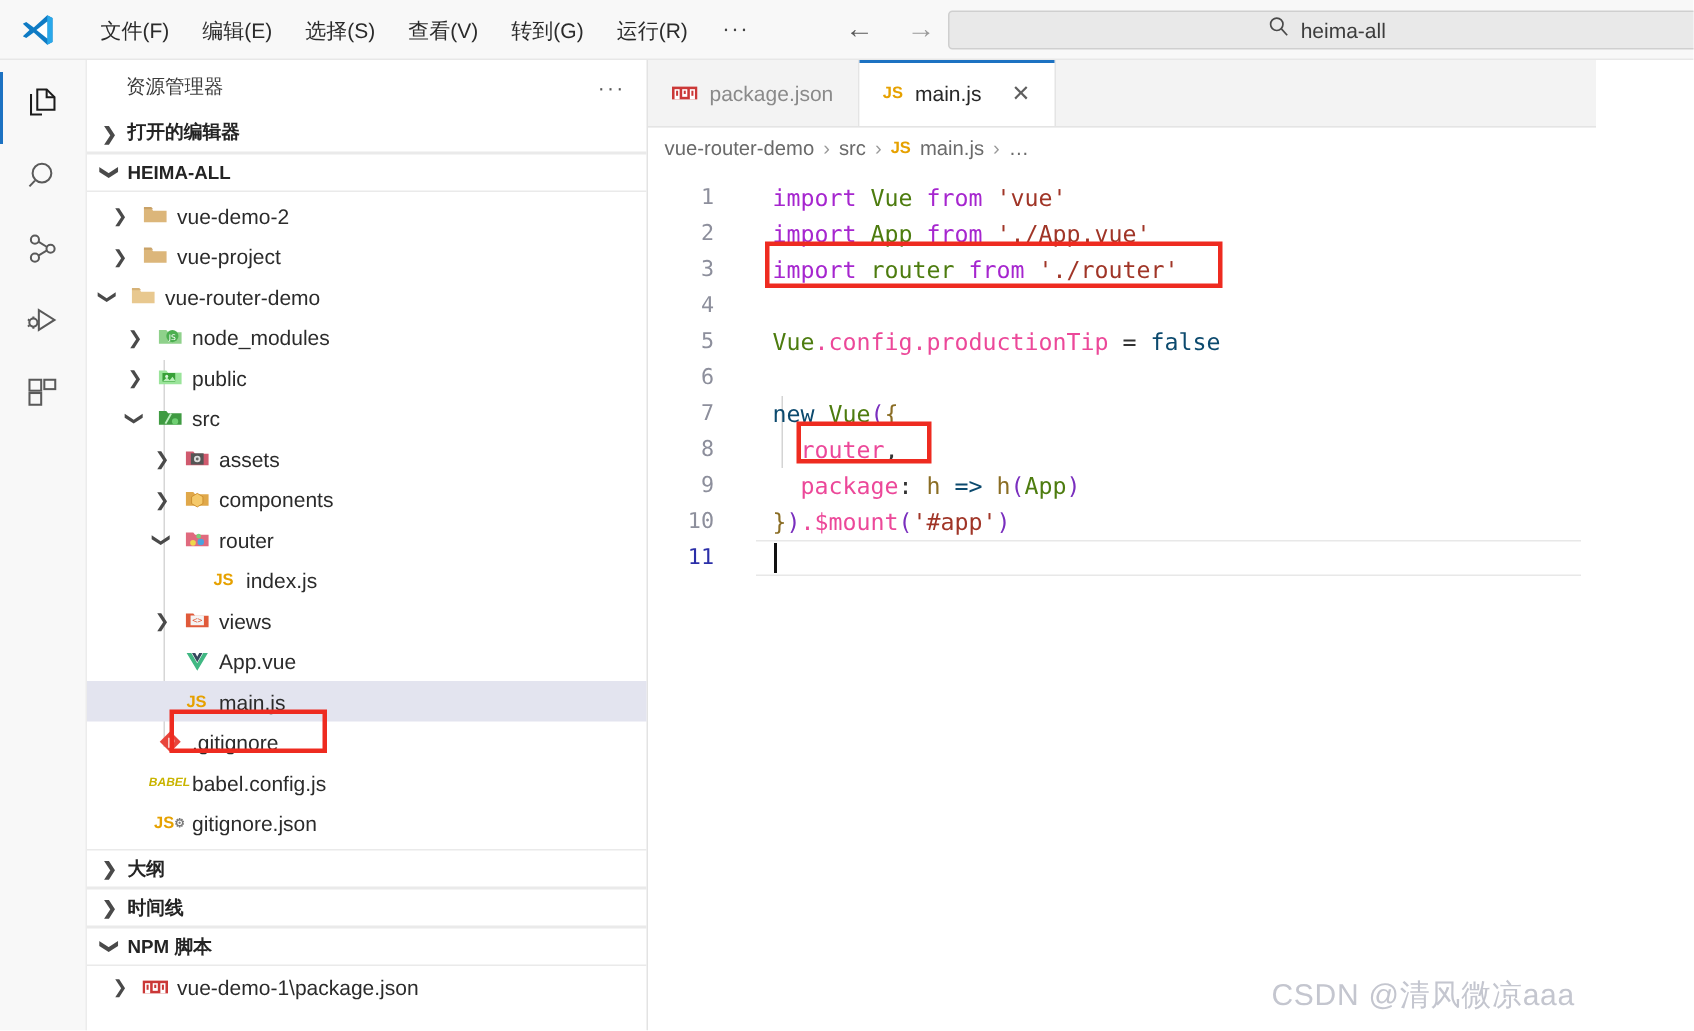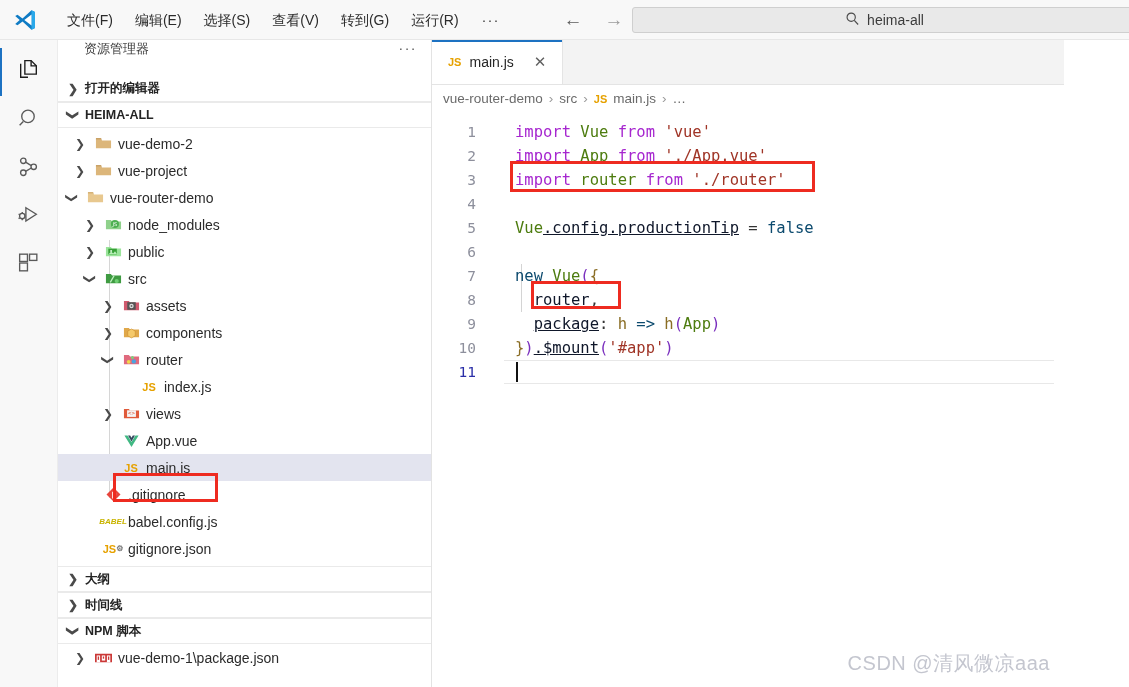--- a/index.html
+++ b/index.html
@@ -51,21 +51,21 @@
   }
   .act-item.active { color: #1a1a1a; }
 
   
   .sidebar {
     position: absolute; left: 58px; top: 40px; width: 374px; height: 647px;
     background: #ffffff; border-right: 1px solid #e3e3e3;
     font-size: 13.5px; color: #2c2c2c;
   }
   .sb-title {
-    height: 36px; display: flex; align-items: flex-start; justify-content: space-between;
+    height: 36px; display: flex; align-items: center; justify-content: space-between;
     padding: 0 14px 0 26px; font-size: 13px; color: #3b3b3b;
   }
   .sb-title .dots { color: #555; letter-spacing: 1.5px; font-size: 14px; }
   .section-head {
     height: 26px; display: flex; align-items: center; gap: 5px;
     padding-left: 8px; font-size: 12.5px; font-weight: bold; color: #242424;
     border-top: 1px solid #eaeaea; border-bottom: 1px solid #eaeaea;
   }
   .section-head.nobord { border-top: none; }
   .chev { width: 14px; display: inline-block; text-align: center; color: #4a4a4a; font-size: 12px; }
@@ -114,21 +114,21 @@
   .cline.active-line .lnum { color: #2b2fa8; }
   .ctext { white-space: pre; padding-left: 25px; }
   .cline.active-line .codewrap {
     position: absolute; left: 72px; right: 10px; top: 0; bottom: 0;
     border-top: 1px solid #e8e8e8; border-bottom: 1px solid #e8e8e8;
   }
   .caret { position: absolute; left: 84px; top: 2px; width: 2px; height: 20px; background: #111; }
 
   
   .kw   { color: #a626cf; }  
-  .id   { color: #0f172a; text-decoration: underline; }  
+  .id   { color: #ec4899; }  
   .teal { color: #4d7c0f; }
   .str  { color: #a03527; }
   .blue { color: #0c4a6e; }
   .op   { color: #333333; }
   .brn  { color: #8a6d24; }
   .prn  { color: #7a2fbe; }
 
   .ind-guide { position: absolute; left: 89px; width: 1px; background: #d4d4d4; }
 
   .watermark {
@@ -448,20 +448,34 @@
             <rect x="15.2" y="3.2" width="1.6" height="4" fill="#cb3837"></rect>
           </svg>
       </span>
       <span>vue-demo-1\package.json</span>
     </div>
   </div>
 
   <div class="editor">
 
     <div class="tabs">
+      <div class="tab">
+        <span>
+          <svg width="17" height="10" viewBox="0 0 20 10">
+              <rect x="0" y="0" width="20" height="10" fill="#cb3837"></rect>
+              <rect x="2" y="2" width="4" height="8" fill="#fff"></rect>
+              <rect x="8" y="2" width="4" height="6" fill="#fff"></rect>
+              <rect x="14" y="2" width="4" height="8" fill="#fff"></rect>
+              <rect x="3.2" y="3.2" width="1.6" height="4" fill="#cb3837"></rect>
+              <rect x="9.2" y="3.2" width="1.6" height="2.6" fill="#cb3837"></rect>
+              <rect x="15.2" y="3.2" width="1.6" height="4" fill="#cb3837"></rect>
+            </svg>
+        </span>
+        <span>package.json</span>
+      </div>
       <div class="tab active">
         <span class="js-ico">JS</span>
         <span>main.js</span>
         <span class="close">✕</span>
       </div>
     </div>
 
     <div class="breadcrumb">
       <span>vue-router-demo</span>
       <span class="sep">›</span>

